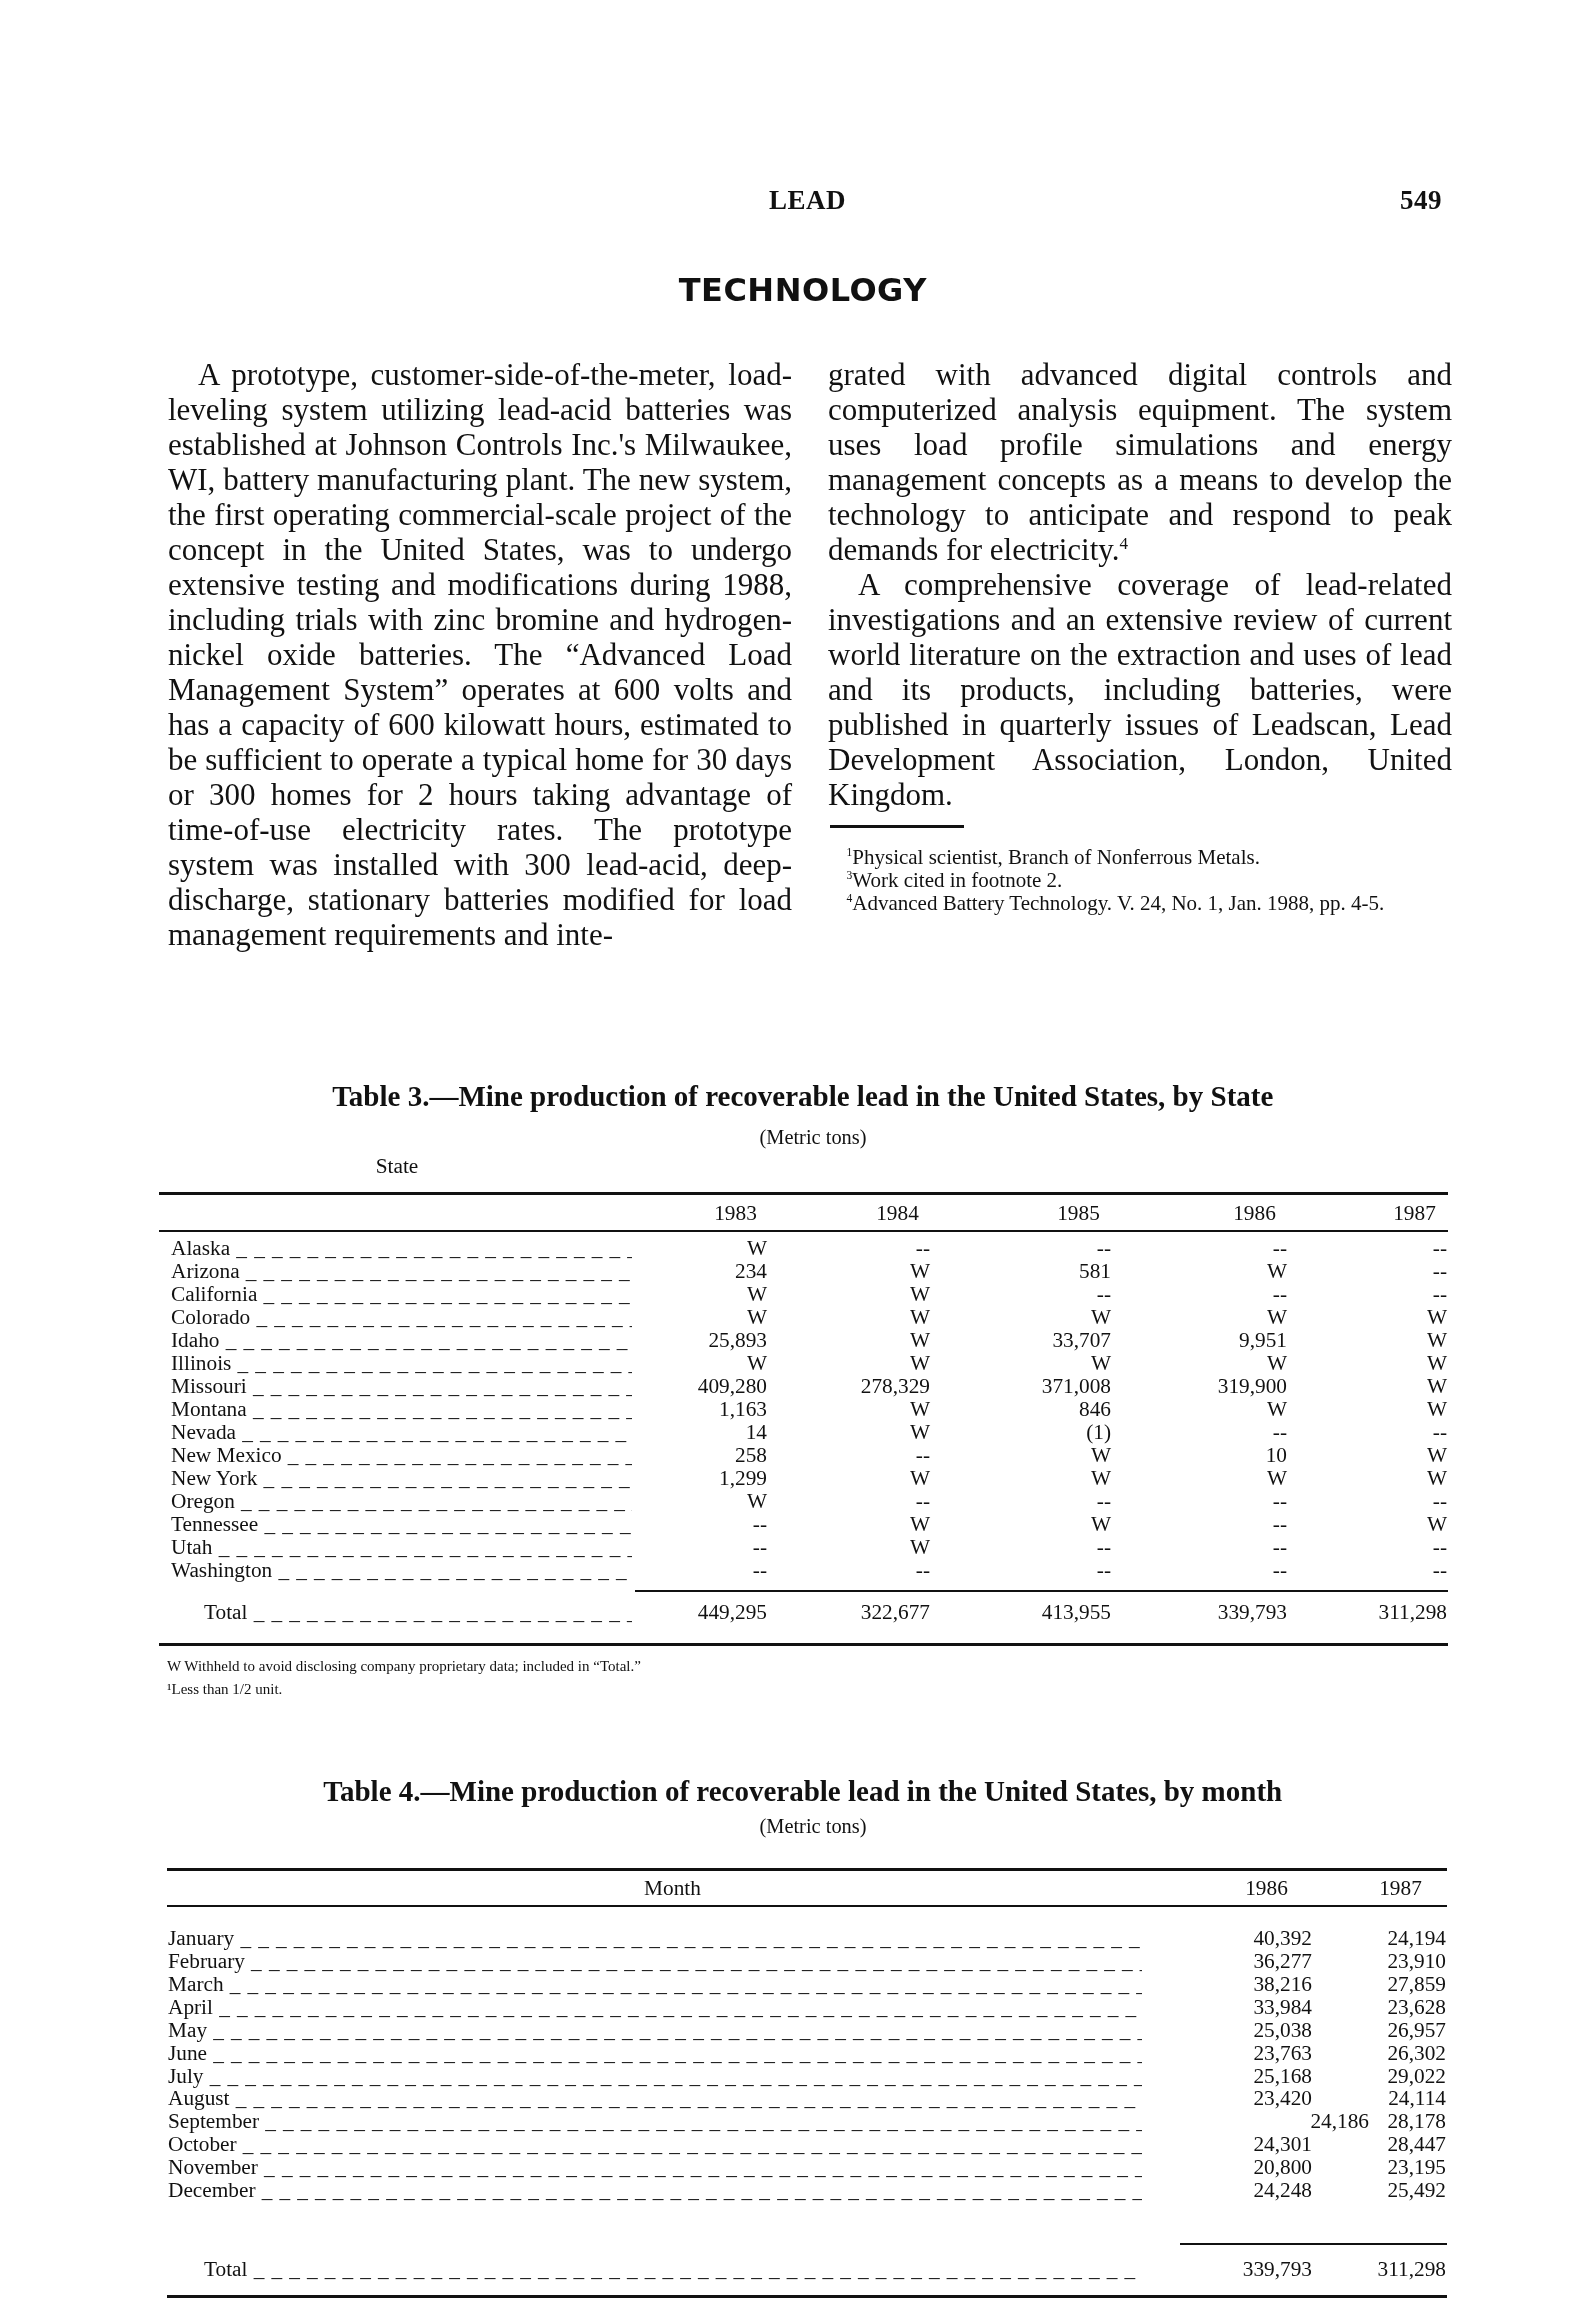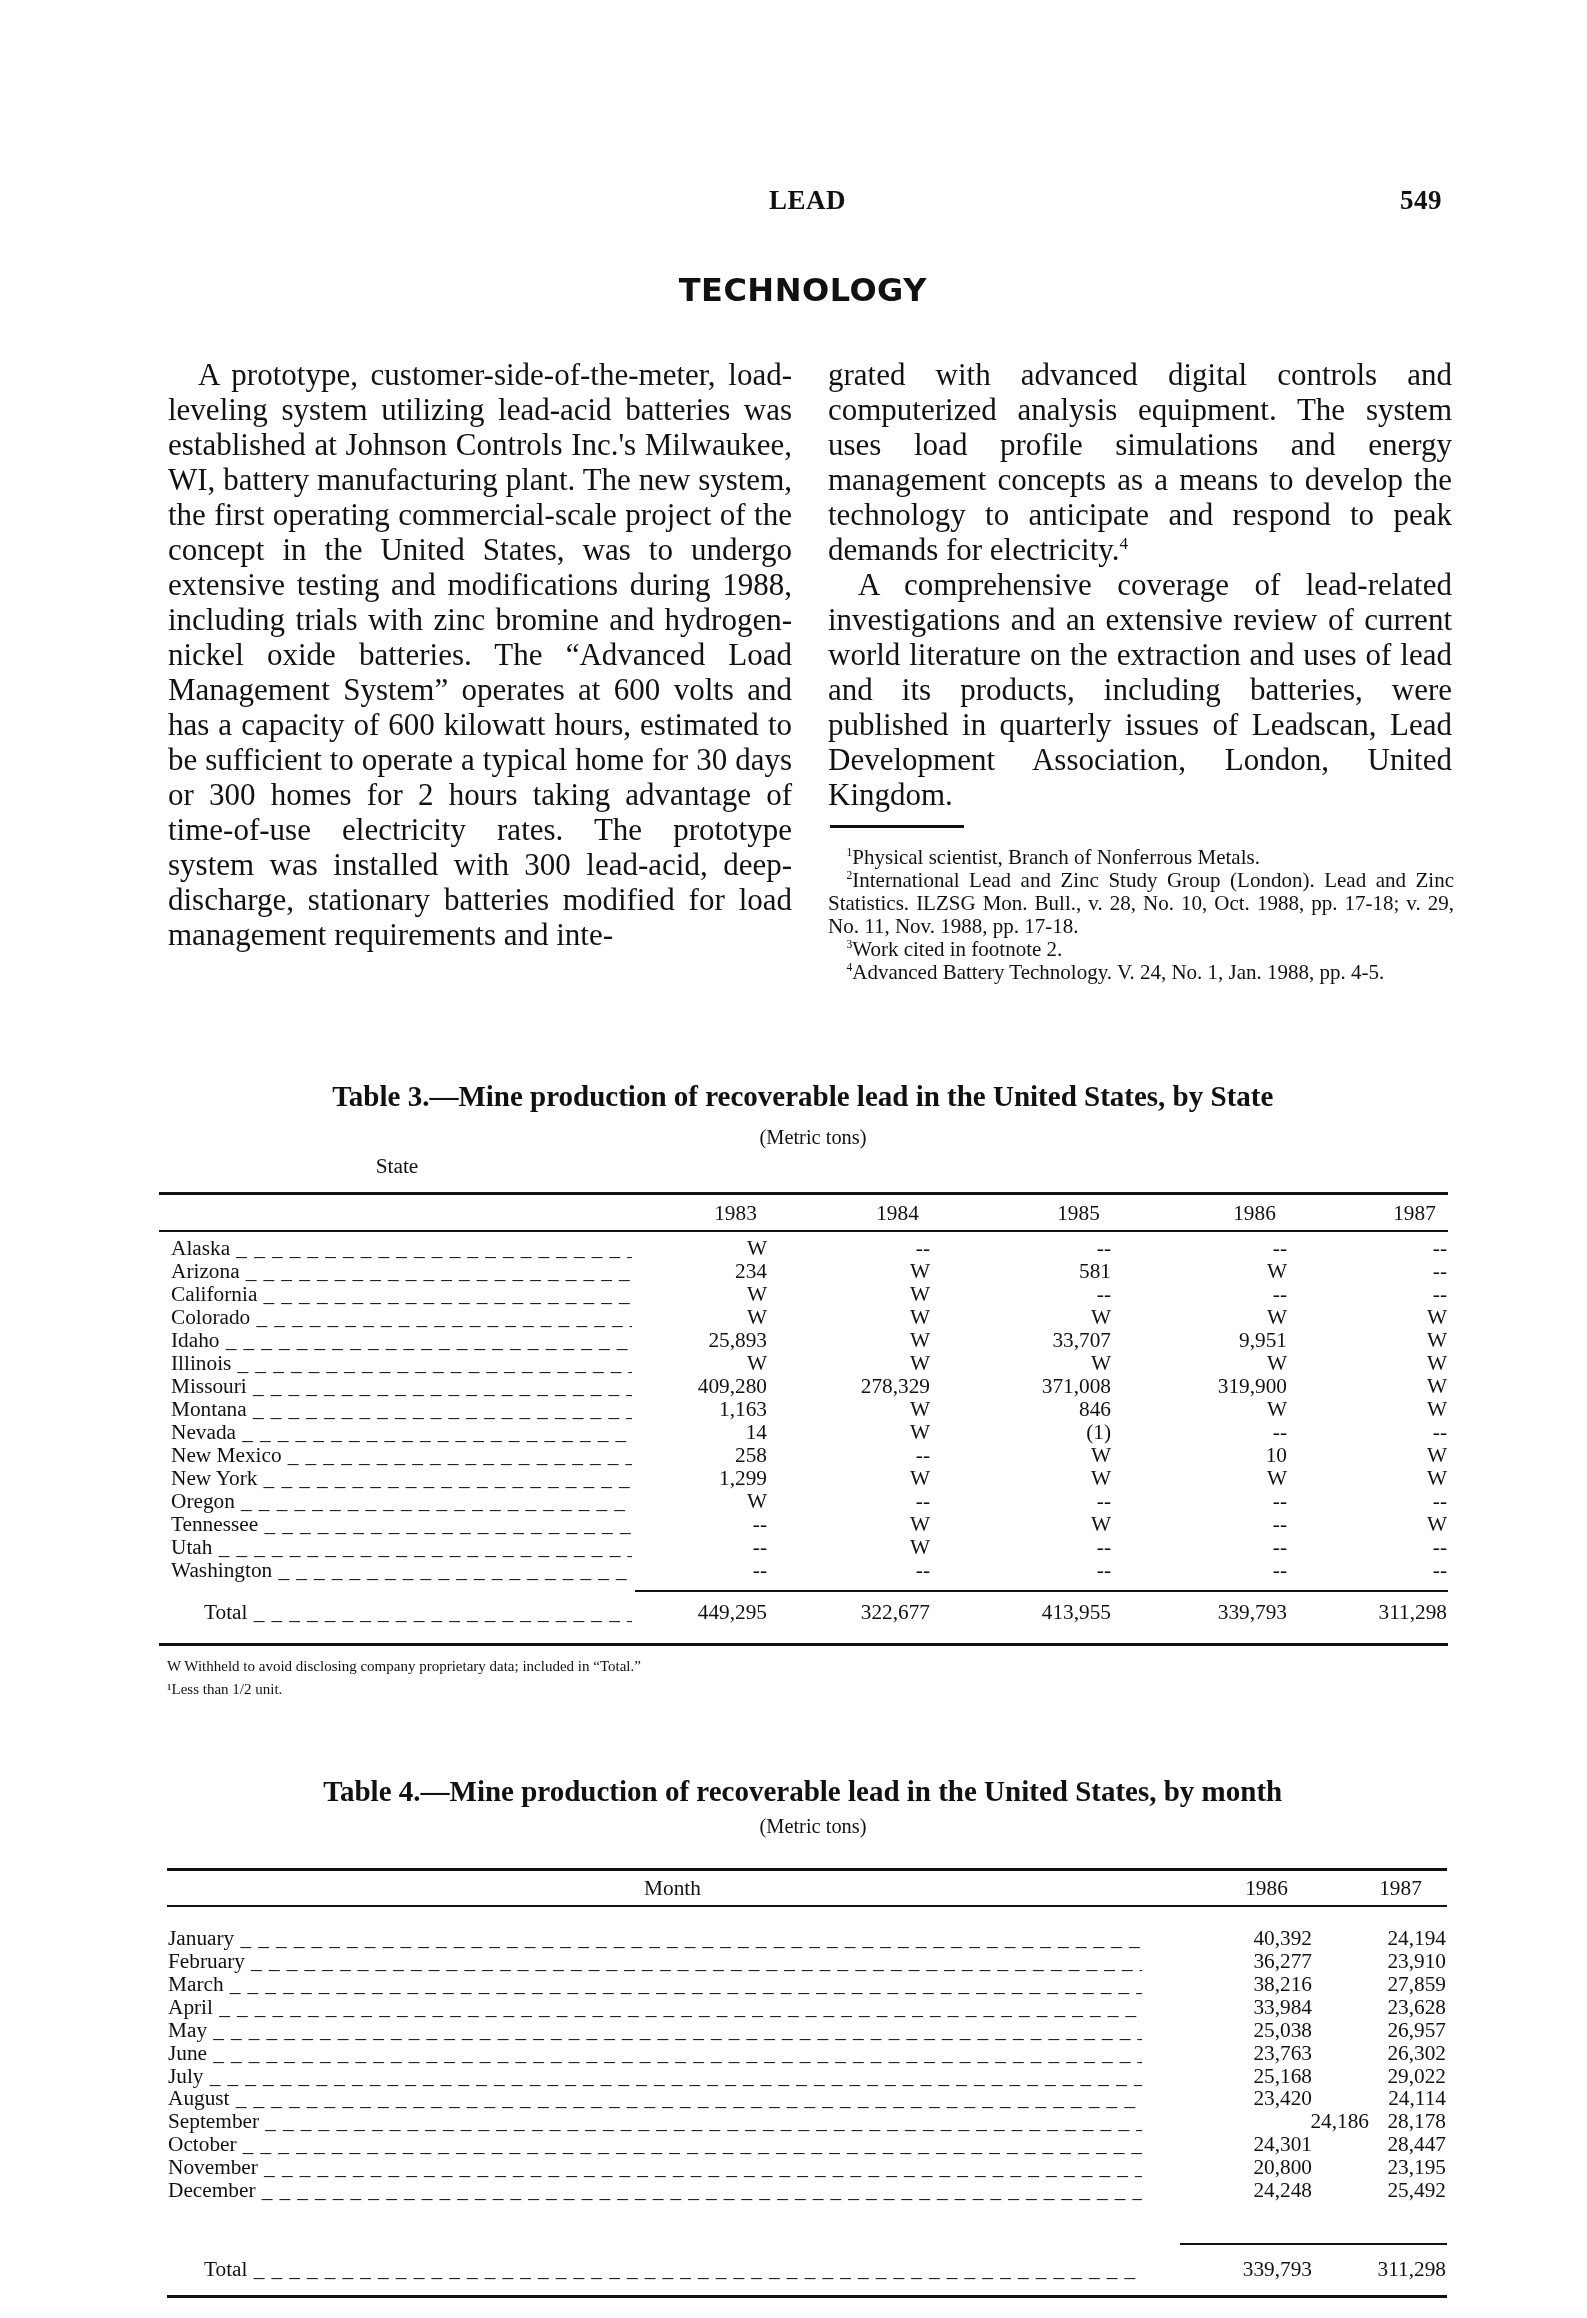--- a/index.html
+++ b/index.html
@@ -41,21 +41,20 @@
 </div>
 
 <div id="col-right" class="abs col">
   <p class="cont"><span>grated with advanced digital controls and computerized analysis equipment. The system uses load profile simulations and energy management concepts as a means to develop the technology to anticipate and respond to peak demands for electricity.</span><sup>4</sup></p>
   <p>A comprehensive coverage of lead-related investigations and an extensive review of current world literature on the extraction and uses of lead and its products, including batteries, were published in quarterly issues of Leadscan, Lead Development Association, London, United Kingdom.</p>
 </div>
 
 <div id="fn-rule" class="abs"></div>
 <div id="footnotes" class="abs">
   <p class="fn"><sup>1</sup><span>Physical scientist, Branch of Nonferrous Metals.</span></p>
-  <p class="fn"><sup>2</sup><span>International Lead and Zinc Study Group (London). Lead and Zinc Statistics. ILZSG Mon. Bull., v. 28, No. 10, Oct. 1988, pp. 17-18; v. 29, No. 11, Nov. 1988, pp. 17-18.</span></p>
   <p class="fn"><sup>3</sup><span>Work cited in footnote 2.</span></p>
   <p class="fn"><sup>4</sup><span>Advanced Battery Technology. V. 24, No. 1, Jan. 1988, pp. 4-5.</span></p>
 </div>
 
 <div class="abs tbl-title" style="top:1080px;">Table 3.—Mine production of recoverable lead in the United States, by State</div>
 <div class="abs tbl-sub" style="top:1126px;">(Metric tons)</div>
 <div class="abs rule" style="left:159px; top:1192px; width:1289px;"></div>
 
 <div id="t3-header">
     <div class="abs hdr" style="left: 159px; top: 1154px; width: 476px;">State</div>

